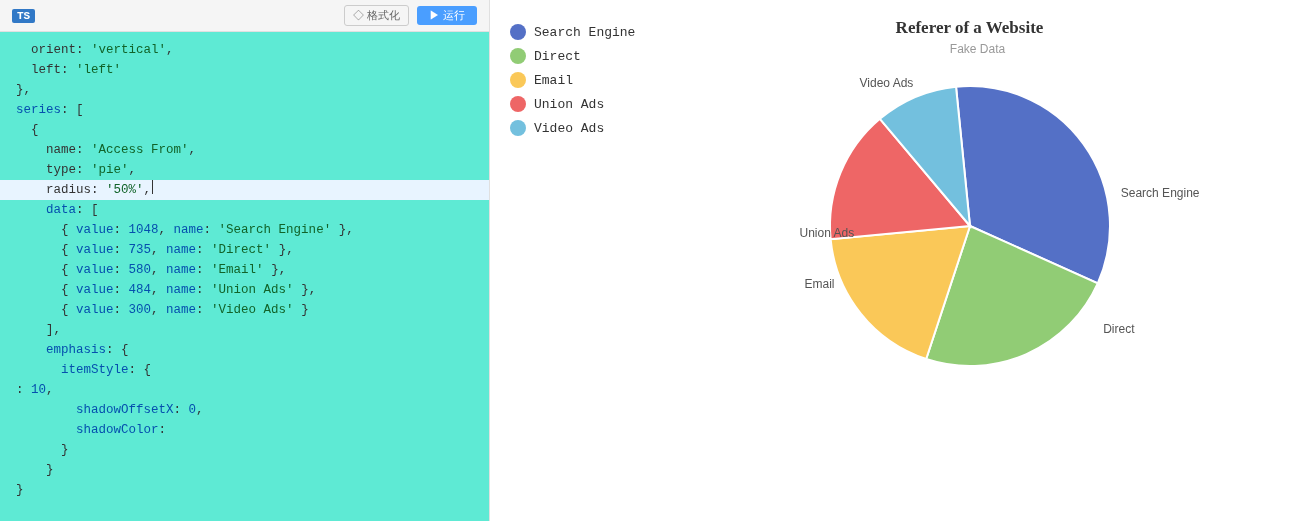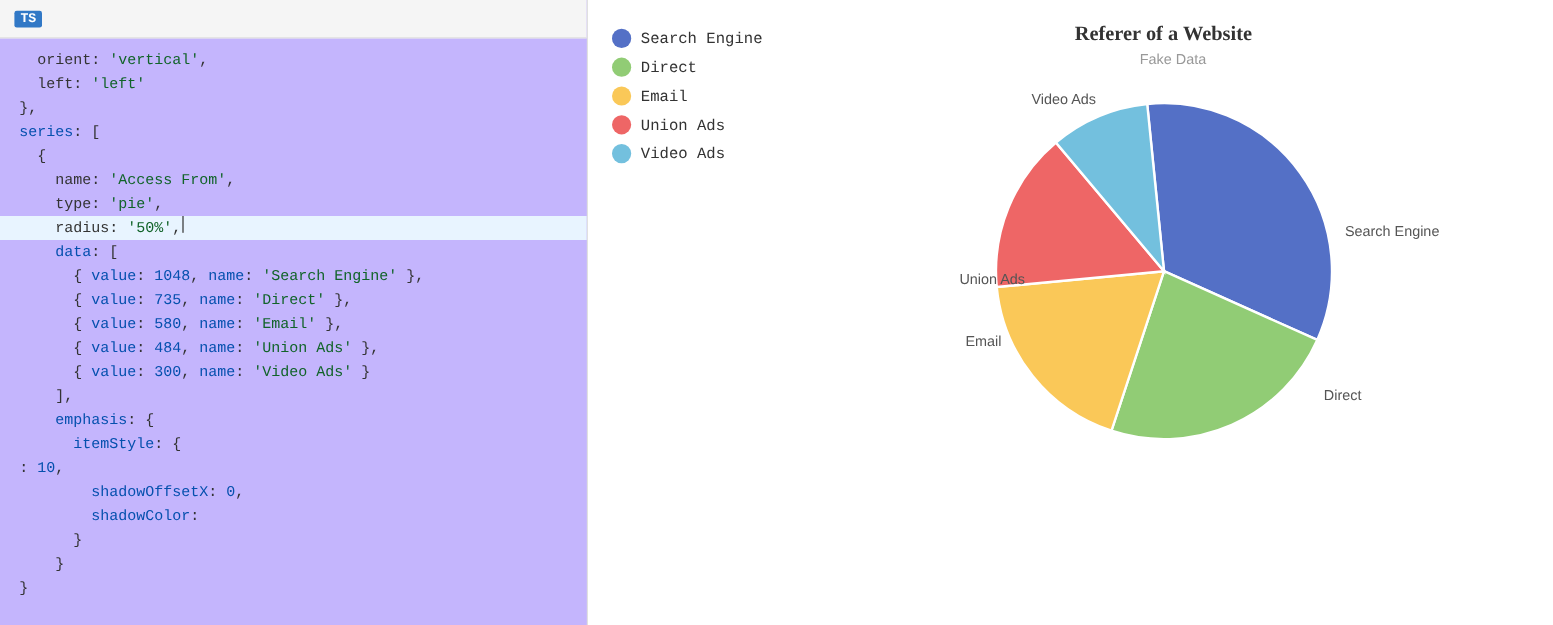--- a/index.html
+++ b/index.html
@@ -9,21 +9,21 @@
       height: 521px;
       font-family: 'Menlo', 'Monaco', 'Courier New', monospace;
       background: #fff;
       overflow: hidden;
     }
 
     
     .code-panel {
       width: 490px;
       height: 521px;
-      background: #c4b5fd;
+      background: #5eead4;
       border-right: 1px solid #e0e0e0;
       display: flex;
       flex-direction: column;
       overflow: hidden;
     }
 
     .code-toolbar {
       display: flex;
       align-items: center;
       justify-content: space-between;
@@ -188,20 +188,24 @@
       white-space: nowrap;
     }
   </style>
 </head>
 <body>
 
 <div class="code-panel">
   <div class="code-toolbar">
     <div class="toolbar-left">
       <span class="ts-badge">TS</span>
+    </div>
+    <div class="toolbar-center">
+      <button class="btn-format">◇ 格式化</button>
+      <button class="btn-run">▶ 运行</button>
     </div>
   </div>
   <div class="code-body">
     <div class="code-line"><span class="c-default">  orient: </span><span class="c-string">'vertical'</span><span class="c-punct">,</span></div>
     <div class="code-line"><span class="c-default">  left: </span><span class="c-string">'left'</span></div>
     <div class="code-line"><span class="c-punct">},</span></div>
     <div class="code-line"><span class="c-key">series</span><span class="c-punct">: [</span></div>
     <div class="code-line"><span class="c-punct">  {</span></div>
     <div class="code-line"><span class="c-default">    name: </span><span class="c-string">'Access From'</span><span class="c-punct">,</span></div>
     <div class="code-line"><span class="c-default">    type: </span><span class="c-string">'pie'</span><span class="c-punct">,</span></div>

